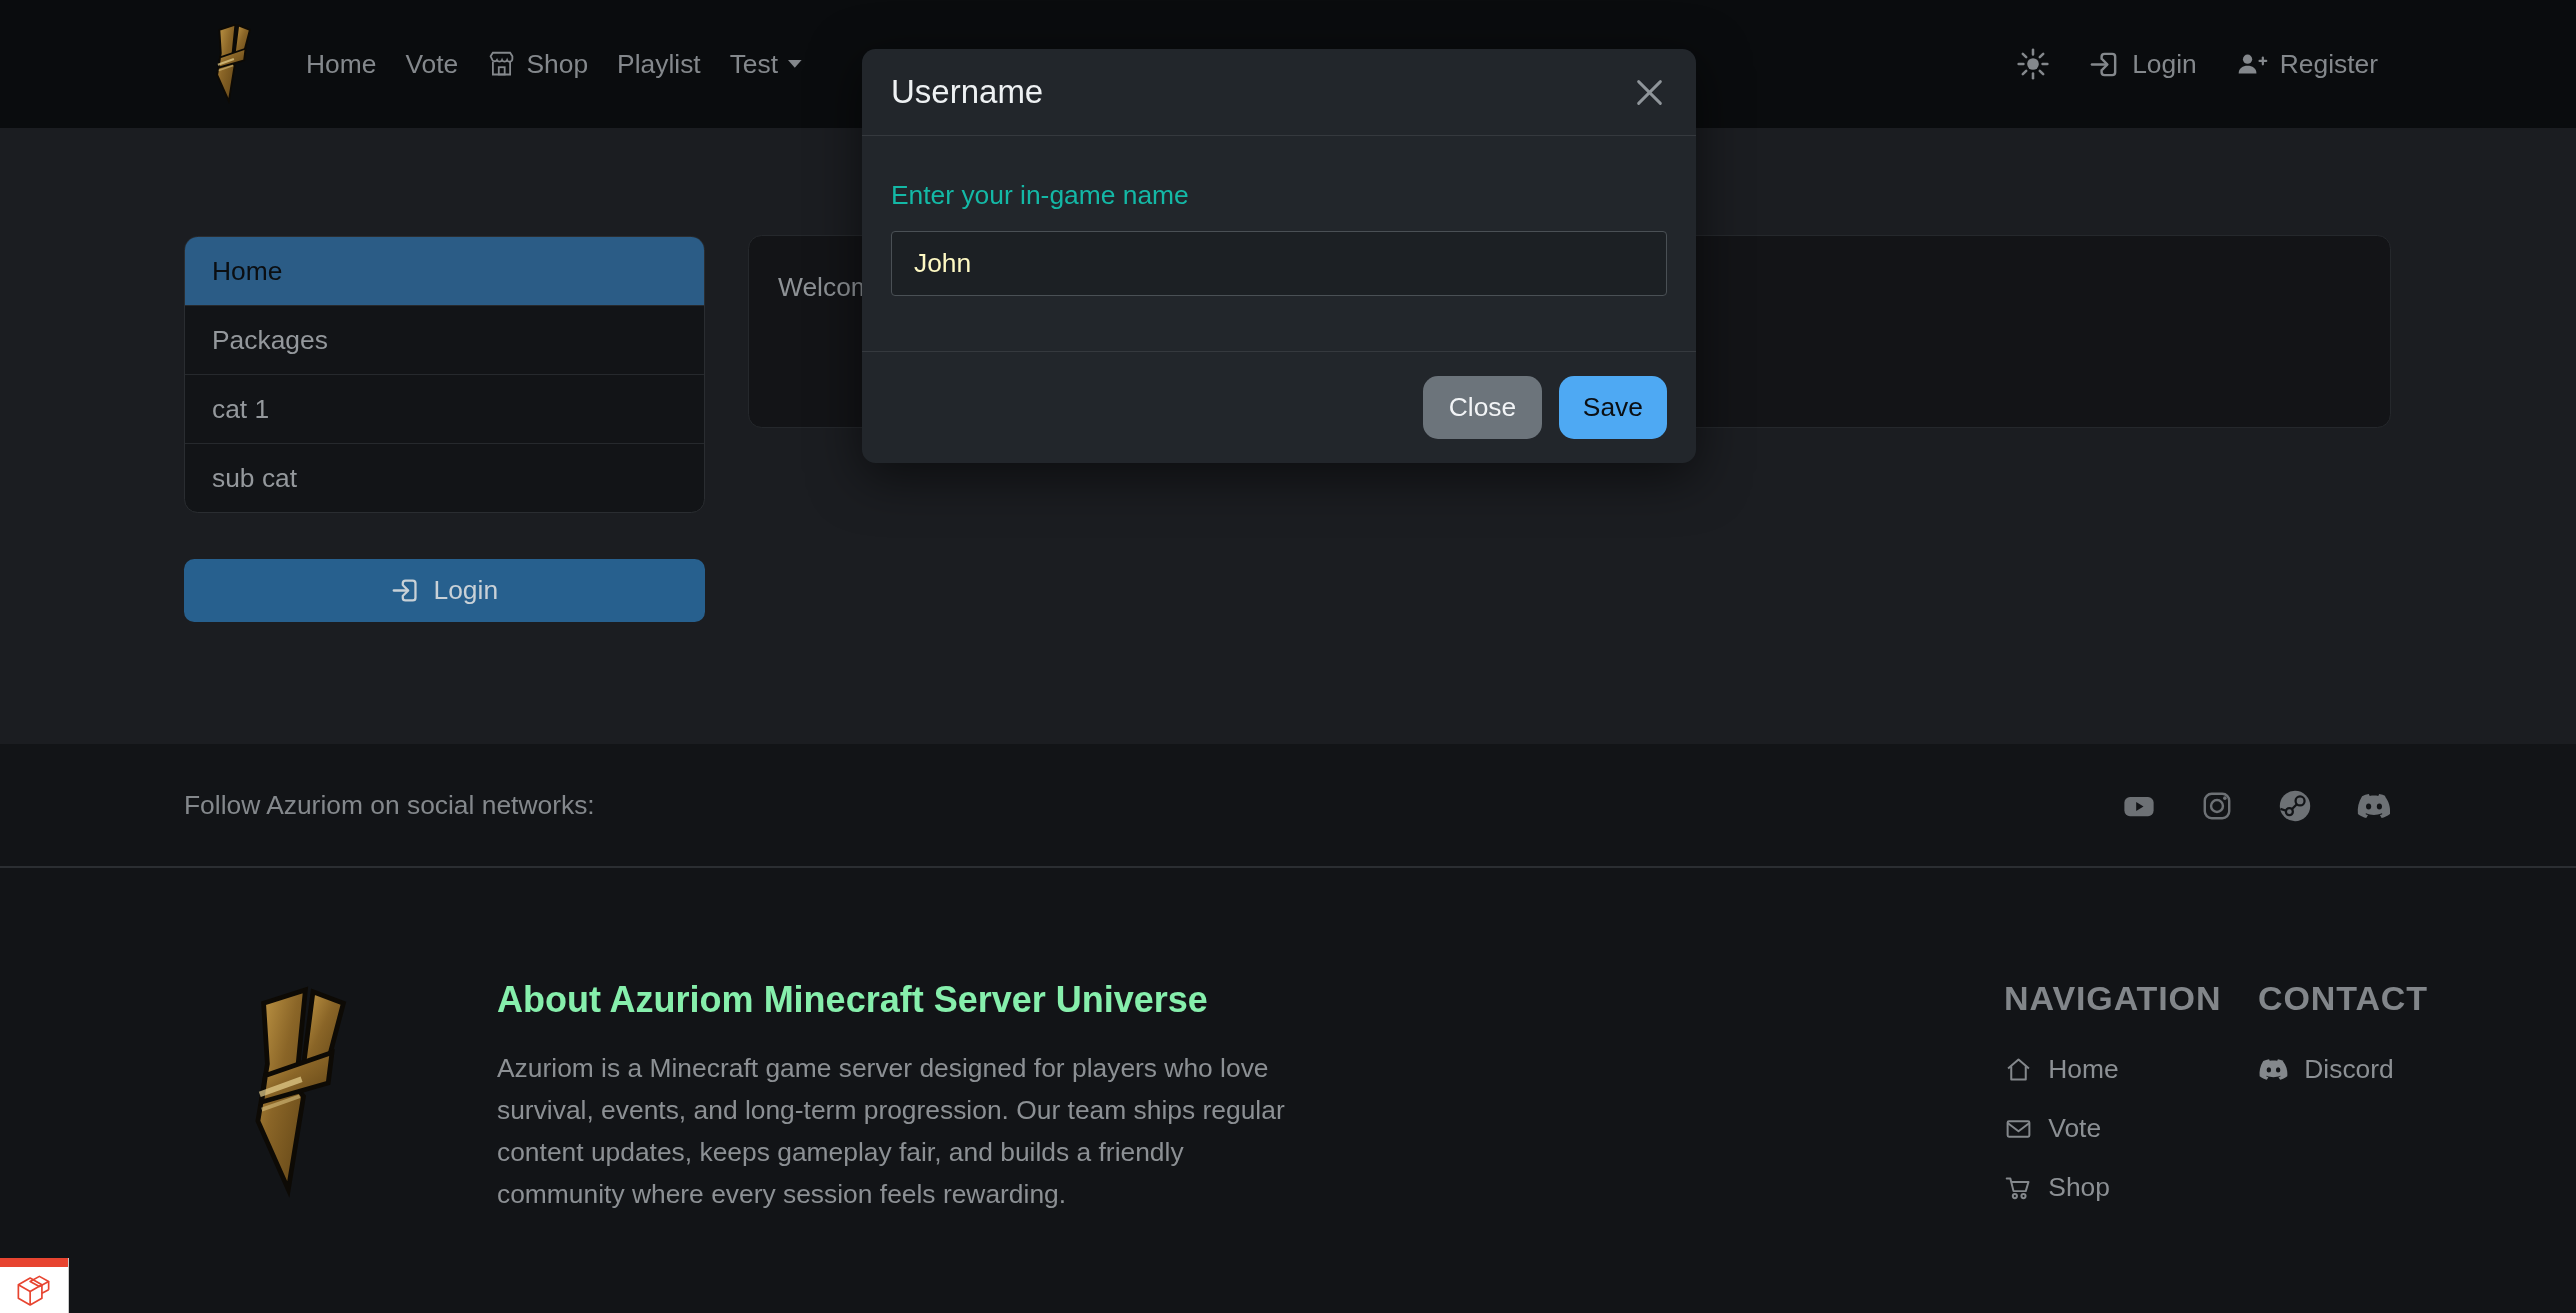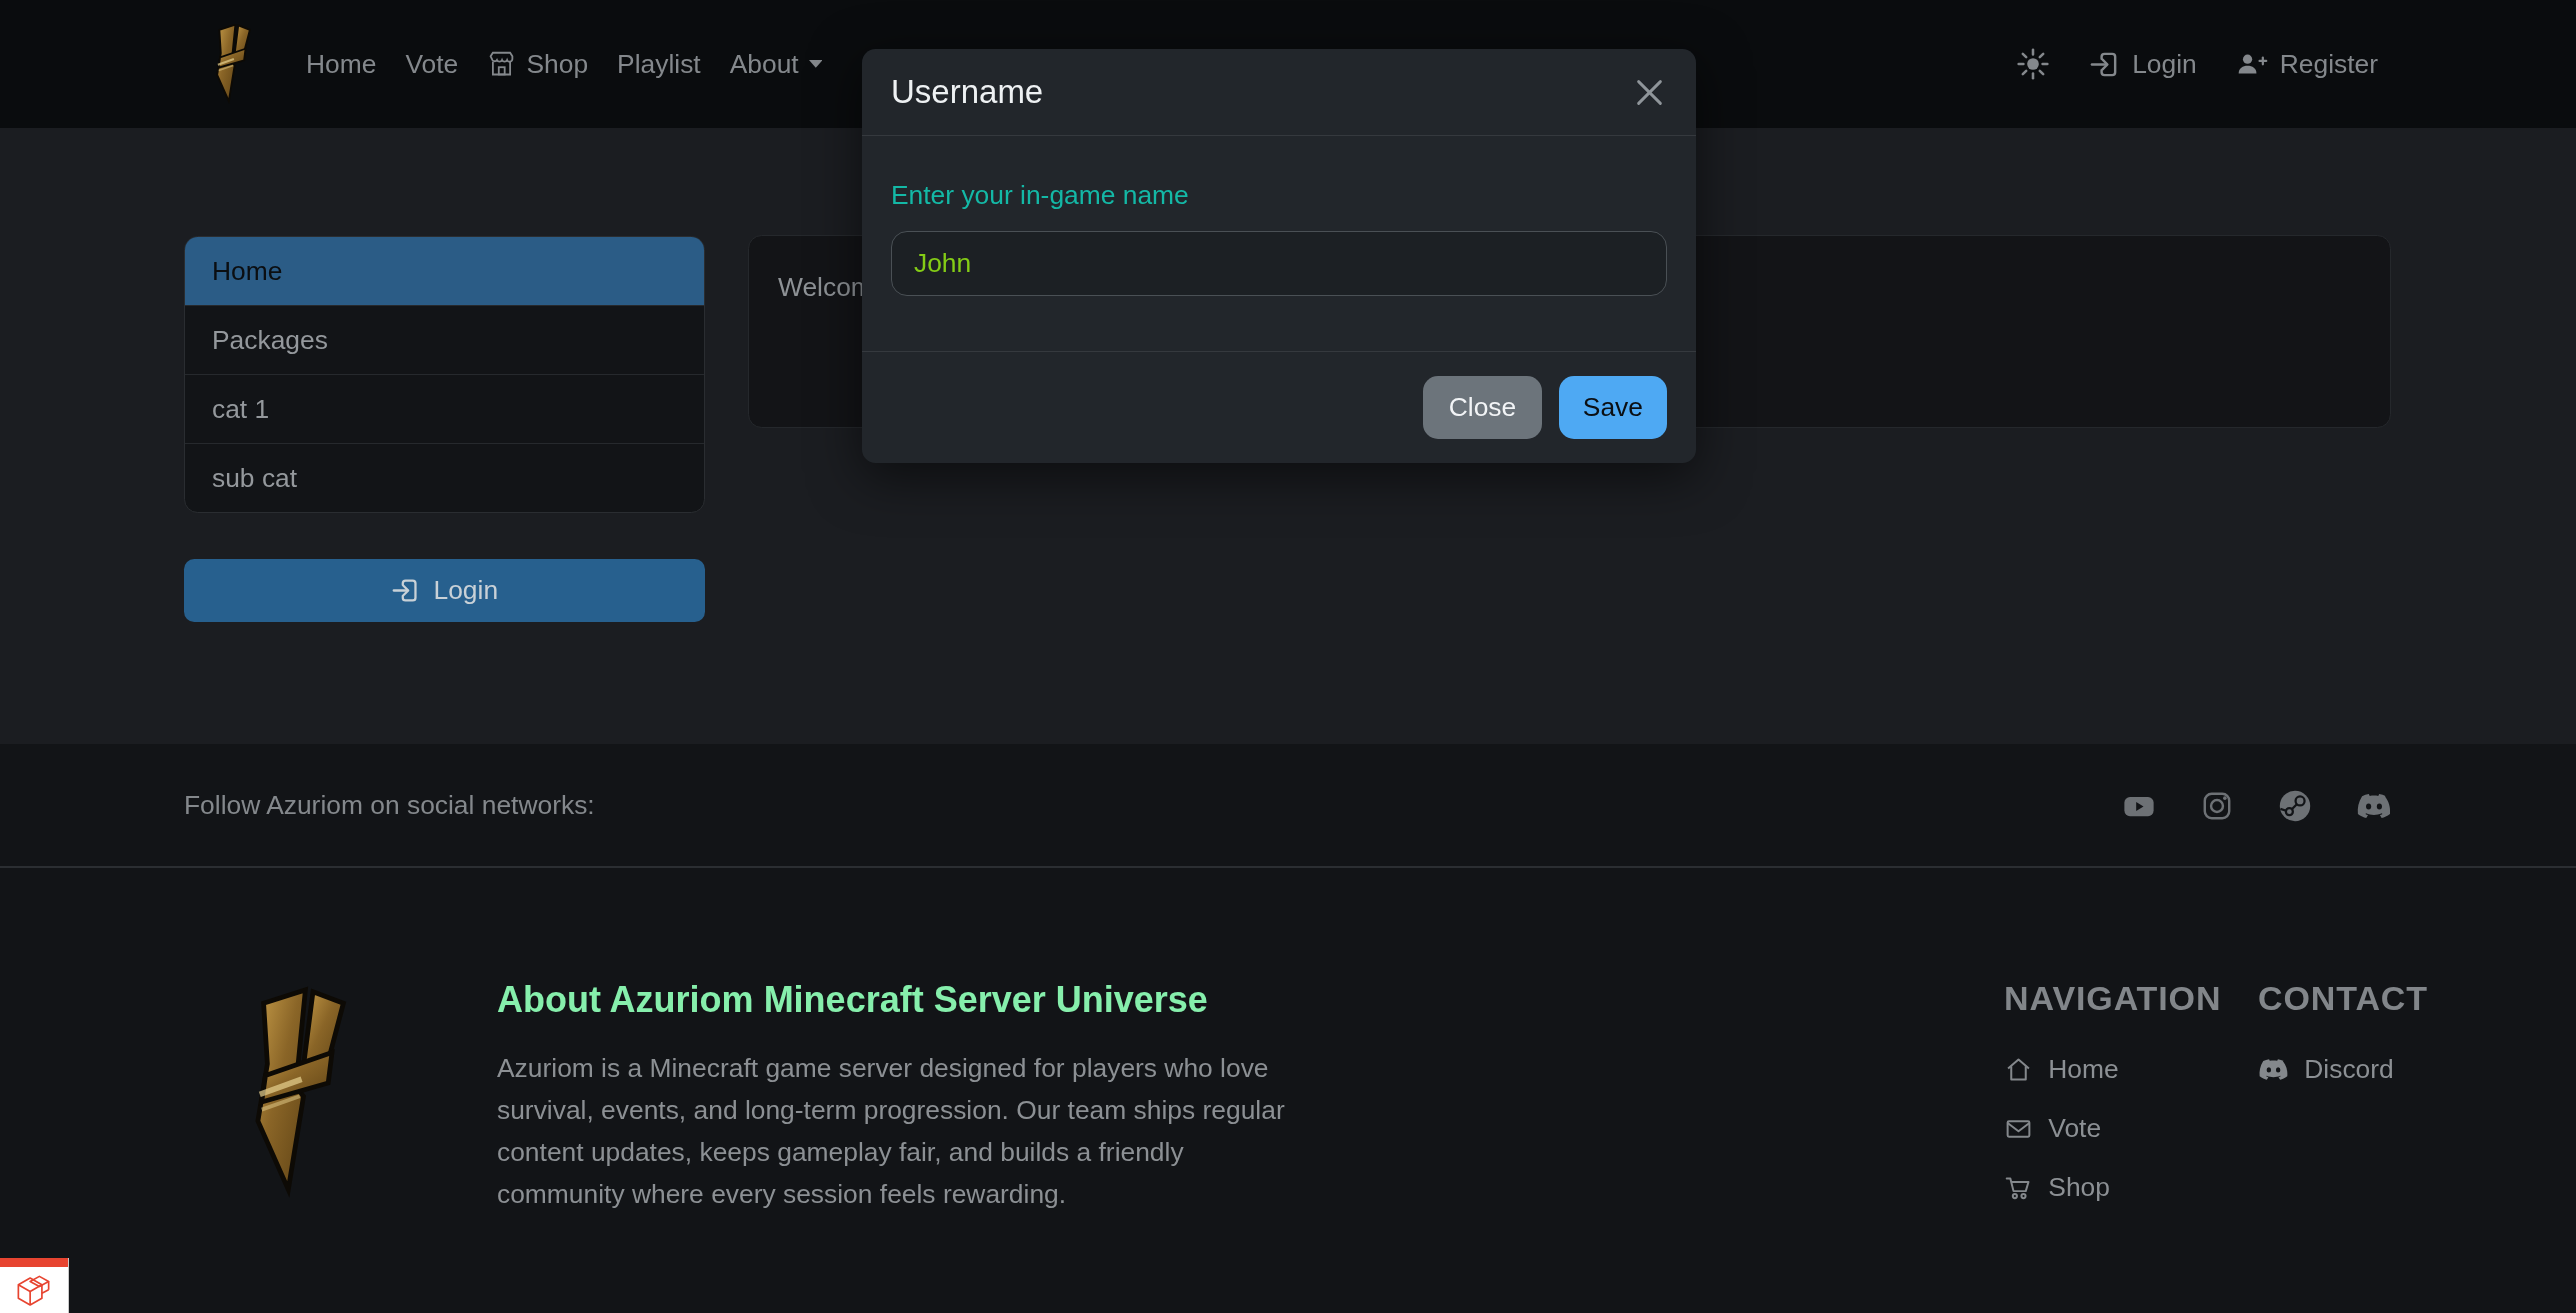--- a/index.html
+++ b/index.html
@@ -37,21 +37,21 @@
   
   .modal{position:absolute;left:862px;top:49px;width:834px;background:#22262b;border-radius:13.6px;
          box-shadow:0 13.6px 51px rgba(0,0,0,.55);z-index:20;box-sizing:border-box;}
   .modal-header{display:flex;align-items:center;justify-content:space-between;
                 padding:24px 29px;border-bottom:1.7px solid #35393e;}
   .modal-title{font-size:33px;font-weight:500;color:#eef1f3;}
   .modal-close{color:#8f959a;cursor:pointer;padding:3.4px;}
   .modal-body{padding:44px 29px 0 29px;}
   .field-label{font-size:26.4px;color:#14b8a6;margin-bottom:20.4px;}
   .field-input{width:100%;height:65px;box-sizing:border-box;background:#1c2024;border:1.7px solid #4a5055;
-               border-radius:16px;color:#84cc16;font-size:26.4px;padding:0 22px;outline:none;
+               border-radius:4px;color:#fef9c3;font-size:26.4px;padding:0 22px;outline:none;
                font-family:"Liberation Sans",sans-serif;}
   .modal-footer{margin-top:55px;border-top:1.7px solid #35393e;padding:24px 29px;
                 display:flex;justify-content:flex-end;gap:17px;}
   .btn{height:63px;border:none;border-radius:15px;font-size:26.4px;display:flex;align-items:center;
        cursor:pointer;font-family:"Liberation Sans",sans-serif;}
   .btn-close-secondary{background:#6c747b;color:#f2f4f6;padding:0 25.6px;}
   .btn-save{background:#4ea9f3;color:#0b0f13;padding:0 24px;}
 
   
   .social-strip{position:absolute;left:0;top:744px;width:100%;height:123px;background:#121417;
@@ -120,21 +120,21 @@
             <path d="M6.5 13 v14 h19 v-14"></path>
             <rect x="13" y="19" width="6.5" height="8"></rect>
           </svg>
         </span>
         <span>Shop</span>
       </a>
       <a class="nav-link">
         <span>Playlist</span>
       </a>
       <a class="nav-link">
-        <span>About</span>
+        <span>Test</span>
         <span class="icon">
           <svg width="13.6" height="8.5" viewBox="0 0 16 10">
               <polygon points="0,0 16,0 8,9" fill="currentColor"></polygon>
             </svg>
         </span>
       </a>
     </div>
     <div class="nav-right">
       <span class="icon">
         <svg width="34" height="34" viewBox="0 0 32 32" fill="currentColor">

